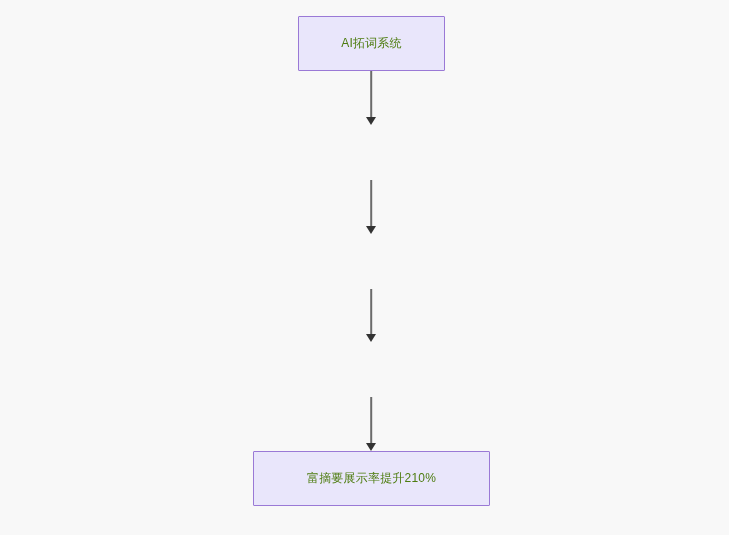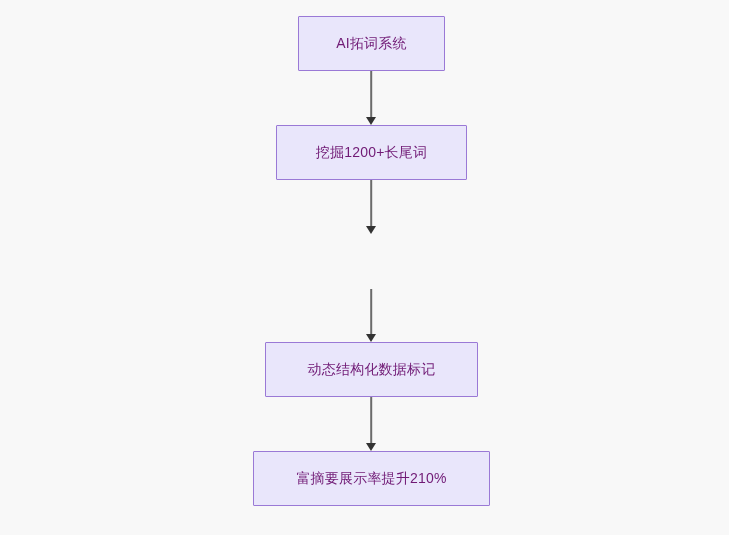--- a/index.html
+++ b/index.html
@@ -23,22 +23,22 @@
     box-sizing: border-box;
     background: #e9e6fb;
     border: 1.4px solid #9a79d6;
     border-radius: 1px;
     display: flex;
     align-items: center;
     justify-content: center;
     text-align: center;
   }
   .node-label {
-    font-size: 14px;
-    color: #701a75;
+    font-size: 12px;
+    color: #4d7c0f;
     line-height: 1.2;
     letter-spacing: 0.2px;
     white-space: nowrap;
     font-weight: 400;
   }
   .edge {
     position: absolute;
     pointer-events: none;
   }
   .edge-line {
@@ -82,26 +82,20 @@
 
   <div class="edge" style="left:361px; top:397px; width:20px; height:54px;">
     <div class="edge-line" style="height:46px;"></div>
     <div class="edge-arrow" style="top:45.5px;"></div>
   </div>
 
   <div class="node" style="left:298px; top:16px; width:147px; height:55px;">
     <span class="node-label">AI拓词系统</span>
   </div>
 
-  <div class="node" style="left:276px; top:125px; width:191px; height:55px;">
-    <span class="node-label">挖掘1200+长尾词</span>
-  </div>
 
 
-  <div class="node" style="left:265px; top:342px; width:213px; height:55px;">
-    <span class="node-label">动态结构化数据标记</span>
-  </div>
 
   <div class="node" style="left:253px; top:451px; width:237px; height:55px;">
     <span class="node-label">富摘要展示率提升210%</span>
   </div>
 
 </div>
 
 </body></html>

